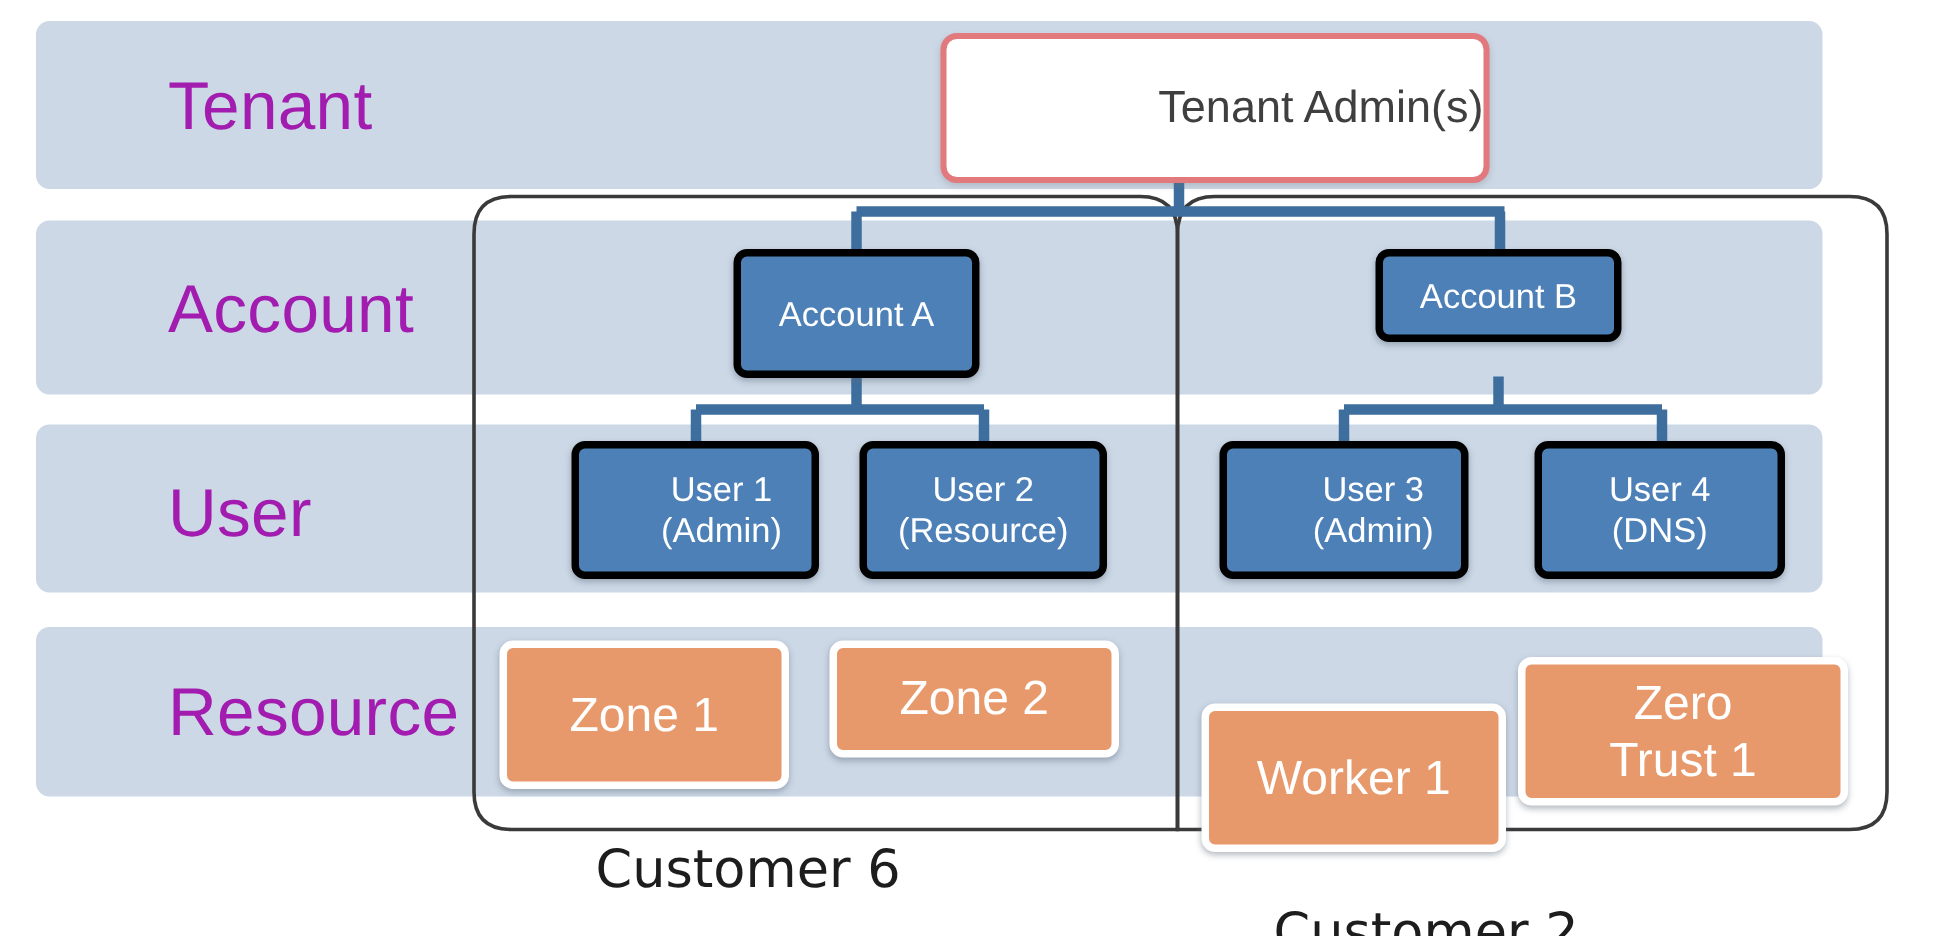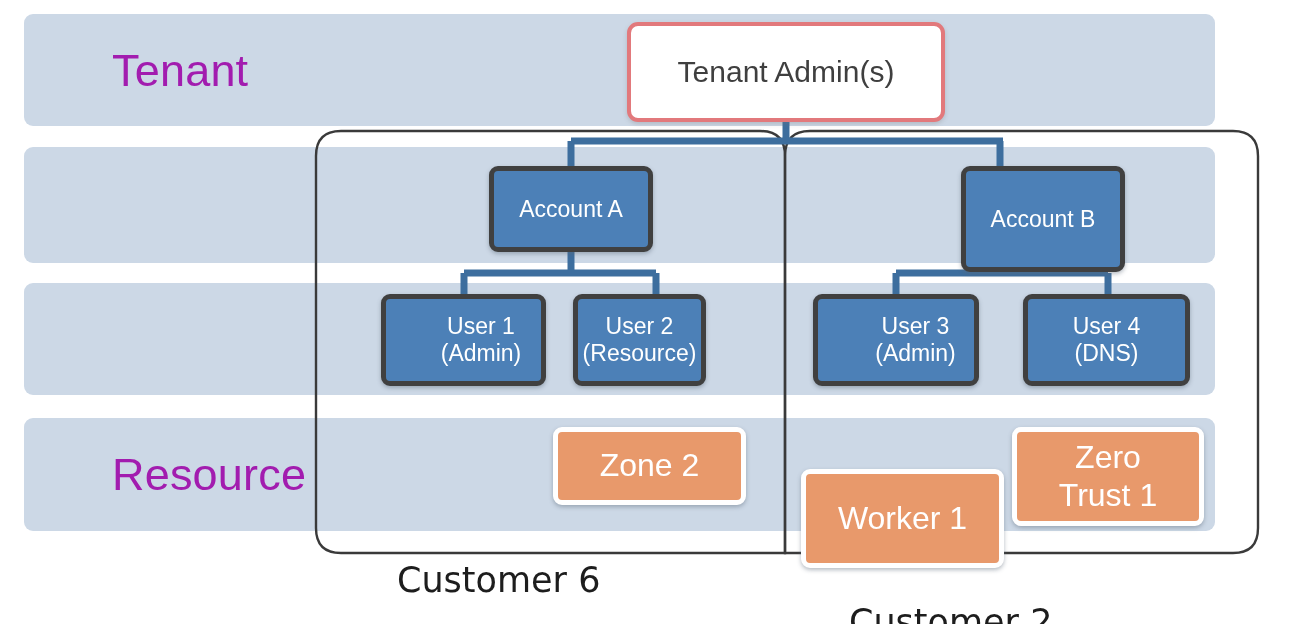--- a/index.html
+++ b/index.html
@@ -27,60 +27,62 @@
 
   
   #wires{position:absolute;left:0;top:0;width:1290px;height:624px;}
 
   
   .node{position:absolute;box-sizing:border-box;display:flex;align-items:center;
         justify-content:center;text-align:center;border-radius:9px;
         color:#ffffff;font-size:23px;line-height:1.16;}
   .node .txt{display:block;}
 
-  .n-blue{background:#4c80b7;border:5px solid #404040;
+  .n-blue{background:#4c80b7;border:5px solid #000000;
           box-shadow:0 2px 4px rgba(90,105,120,.45);}
   .n-orange{background:#e8996b;border:5px solid #ffffff;
             box-shadow:0 2px 4px rgba(90,105,120,.45);}
   .n-white{background:#ffffff;border:4px solid #e2797c;border-radius:11px;
            color:#3f3f3f;font-size:30px;box-shadow:0 2px 4px rgba(120,120,120,.30);}
 
   
-  .b-tenantadmin{left:627px;top:22px;width:318px;height:100px;}
+  .b-tenantadmin{left:627px;top:22px;width:366px;height:100px;justify-content:flex-end;}
   
   .b-acctA{left:489px;top:166px;width:164px;height:86px;}
-  .b-acctB{left:917px;top:166px;width:164px;height:106px;margin-left:44px;}
+  .b-acctB{left:917px;top:166px;width:164px;height:62px;}
   
   .b-user1{left:381px;top:294px;width:165px;height:92px;padding-left:35px;}
-  .b-user2{left:573px;top:294px;width:133px;height:92px;}
+  .b-user2{left:573px;top:294px;width:165px;height:92px;}
   .b-user3{left:813px;top:294px;width:166px;height:92px;padding-left:39px;}
   .b-user4{left:1023px;top:294px;width:167px;height:92px;}
   
   .b-res1{left:333px;top:427px;width:193px;height:99px;font-size:32px;}
   .b-res2{left:553px;top:427px;width:193px;height:78px;font-size:32px;}
   .b-res3{left:801px;top:427px;width:203px;height:99px;font-size:32px;margin-top:42px;}
-  .b-res4{left:1012px;top:427px;width:192px;height:99px;font-size:32px;}
+  .b-res4{left:1012px;top:438px;width:220px;height:99px;font-size:32px;}
 
   
   .cust-caption{position:absolute;color:#1d1d1d;font-size:35px;line-height:1;
                 white-space:nowrap;font-family:"DejaVu Sans","Liberation Sans",sans-serif;}
   .cc-1{left:397px;top:563px;}
   .cc-2{left:849px;top:581px;margin-top:24px;}
 </style>
 </head>
 <body>
 
 <div id="stage">
 
   <div class="band band-tenant"></div>
   <div class="band band-account"></div>
   <div class="band band-user"></div>
   <div class="band band-resource"></div>
 
   <div class="tier-label tl-tenant">Tenant</div>
+  <div class="tier-label tl-account">Account</div>
+  <div class="tier-label tl-user">User</div>
   <div class="tier-label tl-resource">Resource</div>
 
   <svg id="groups" viewBox="0 0 1290 624">
 
     <path d="M 785 553 L 341 553 Q 316 553 316 528 L 316 156 Q 316 131 341 131 L 760 131 Q 785 131 785 156 L 785 553 Z" fill="none" stroke="#3a3a3a" stroke-width="2.4"></path>
 
     <path d="M 785 553 L 1233 553 Q 1258 553 1258 528 L 1258 156 Q 1258 131 1233 131 L 810 131 Q 785 131 785 156 L 785 553 Z" fill="none" stroke="#3a3a3a" stroke-width="2.4"></path>
   </svg>
 
   <svg id="wires" viewBox="0 0 1290 624">
@@ -132,20 +134,25 @@
       <span class="txt">(Admin)</span>
     </span>
   </div>
   <div class="node n-blue b-user4">
     <span>
       <span class="txt">User 4</span>
       <span class="txt">(DNS)</span>
     </span>
   </div>
 
+  <div class="node n-orange b-res1">
+    <span>
+      <span class="txt">Zone 1</span>
+    </span>
+  </div>
   <div class="node n-orange b-res2">
     <span>
       <span class="txt">Zone 2</span>
     </span>
   </div>
   <div class="node n-orange b-res3">
     <span>
       <span class="txt">Worker 1</span>
     </span>
   </div>

